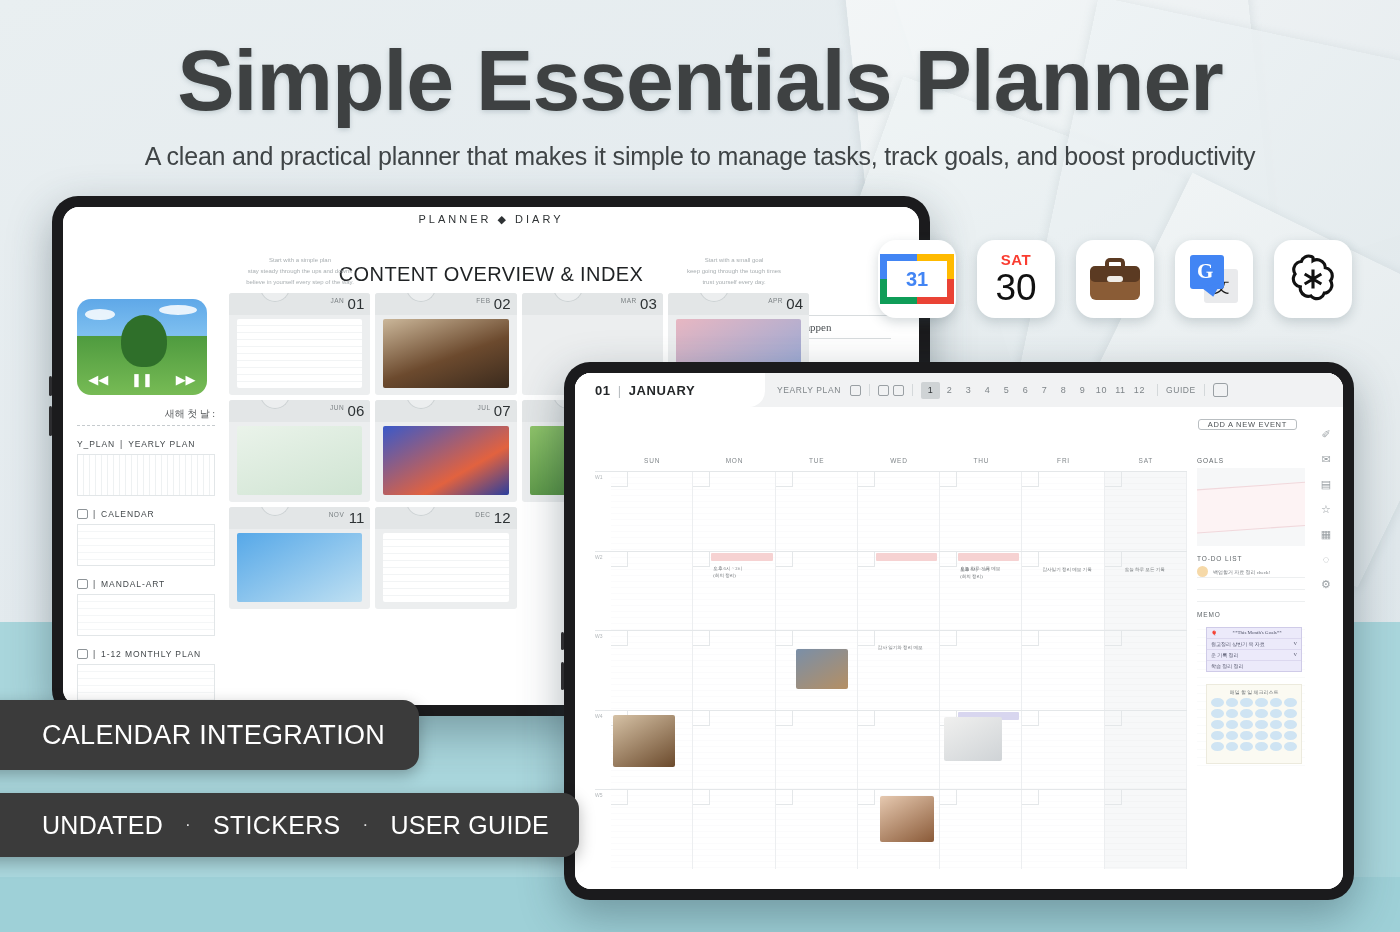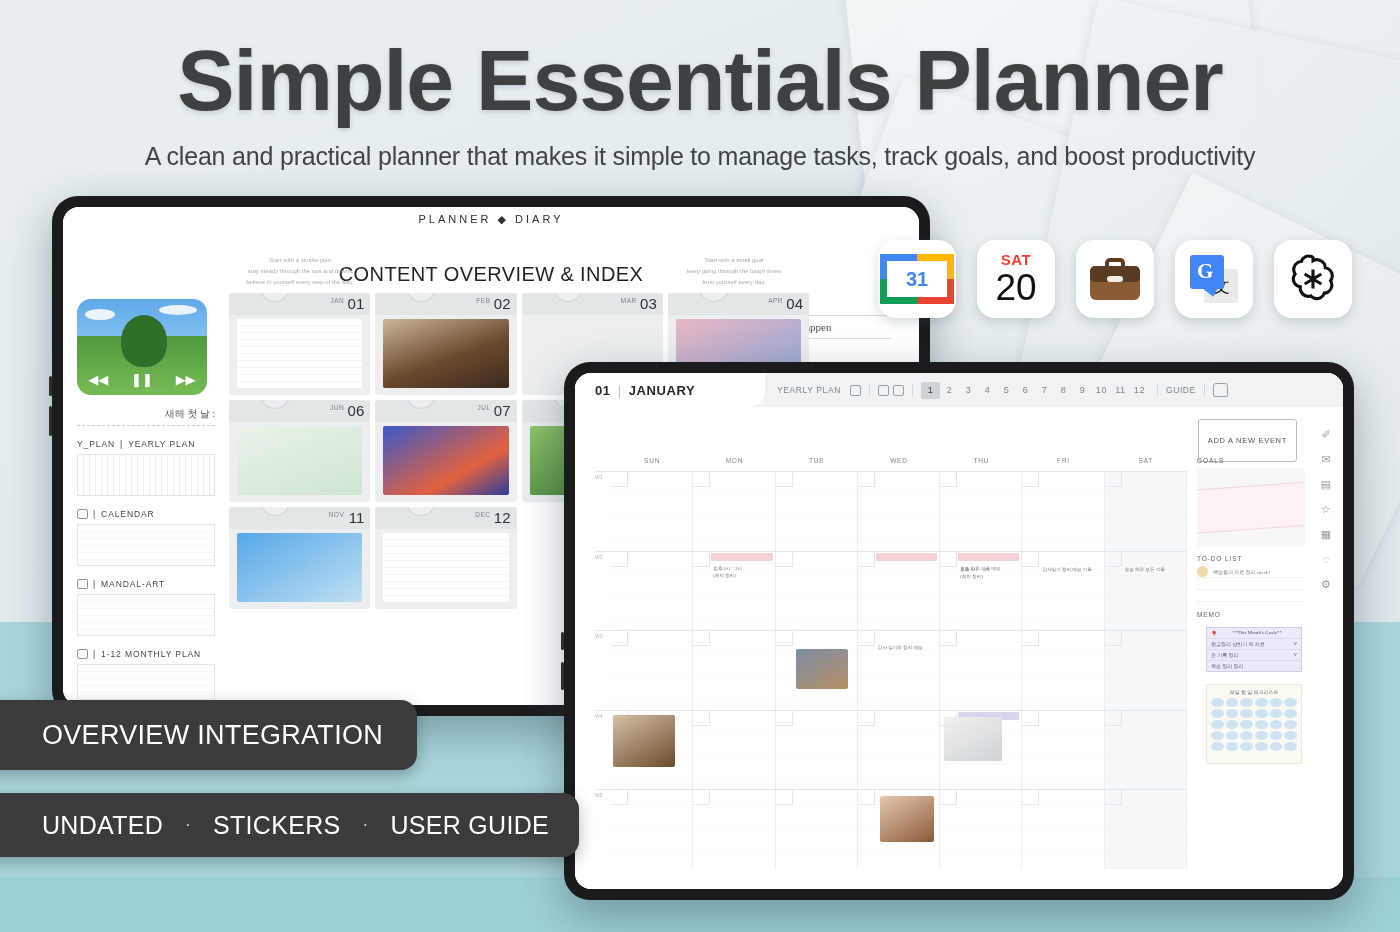--- a/index.html
+++ b/index.html
@@ -165,21 +165,21 @@
   .fTabs .ico { width:11px; height:11px; border:1.2px solid #9aa0a4; border-radius:2px; }
   .fTabs .div { width:1px; height:12px; background:#d4d8da; margin:0 4px; }
   .fTabs .num { width:19px; height:17px; display:flex; align-items:center;
                 justify-content:center; font-size:9px; border-radius:2px; }
   .fTabs .num.on { background:#cfd3d5; color:#303436; }
   .fTabs .home { width:15px; height:14px; border:1.2px solid #9aa0a4;
                  border-radius:3px 3px 2px 2px; }
 
   .addEvent { position:absolute; right:46px; top:46px; font-size:7.5px;
               letter-spacing:.7px; color:#4d5255; border:1px solid #b9bec1;
-              border-radius:3px; padding:16px 9px; background:#fff; }
+              border-radius:3px; padding:0 9px; background:#fff; }
 
   .calWrap { position:absolute; left:20px; top:84px; right:38px; bottom:20px;
              display:flex; font-size:6px; }
   .calMain { flex:1; display:flex; flex-direction:column; }
   .dowRow { display:flex; padding-left:16px; height:14px;
             color:#81878b; font-size:6.5px; letter-spacing:.8px; }
   .dowRow div { flex:1; text-align:center; }
   .weeks { flex:1; display:flex; flex-direction:column; }
   .wRow { flex:1; display:flex; border-top:1px solid #e4e7e9; position:relative; }
   .wLbl { width:16px; color:#b2b7ba; font-size:5px; padding-top:2px; }
@@ -257,21 +257,21 @@
       <div class="q tl"></div>
         <div class="q tr"></div>
       <div class="q bl"></div>
         <div class="q br"></div>
       <div class="inner">31</div>
     </div>
   </div>
   <div class="appicon">
     <div class="acal">
       <div class="dow">SAT</div>
-      <div class="dnum">20</div>
+      <div class="dnum">30</div>
     </div>
   </div>
   <div class="appicon">
     <div class="brief">
       <div class="handle"></div>
         <div class="body"></div>
       <div class="top"></div>
         <div class="clasp"></div>
     </div>
   </div>
@@ -715,21 +715,21 @@
           <span class="railIco">☆</span>
           <span class="railIco">▦</span>
           <span class="railIco">◌</span>
           <span class="railIco">⚙</span>
         </div>
     </div>
   </div>
 </div>
 
 <div class="banner" id="bannerShortcuts">
-  <span>OVERVIEW INTEGRATION</span>
+  <span>CALENDAR INTEGRATION</span>
 </div>
 <div class="banner" id="bannerFeatures">
   <span>UNDATED</span>
   <span class="dot">·</span>
   <span>STICKERS</span>
   <span class="dot">·</span>
   <span>USER GUIDE</span>
 </div>
 
 </body></html>

